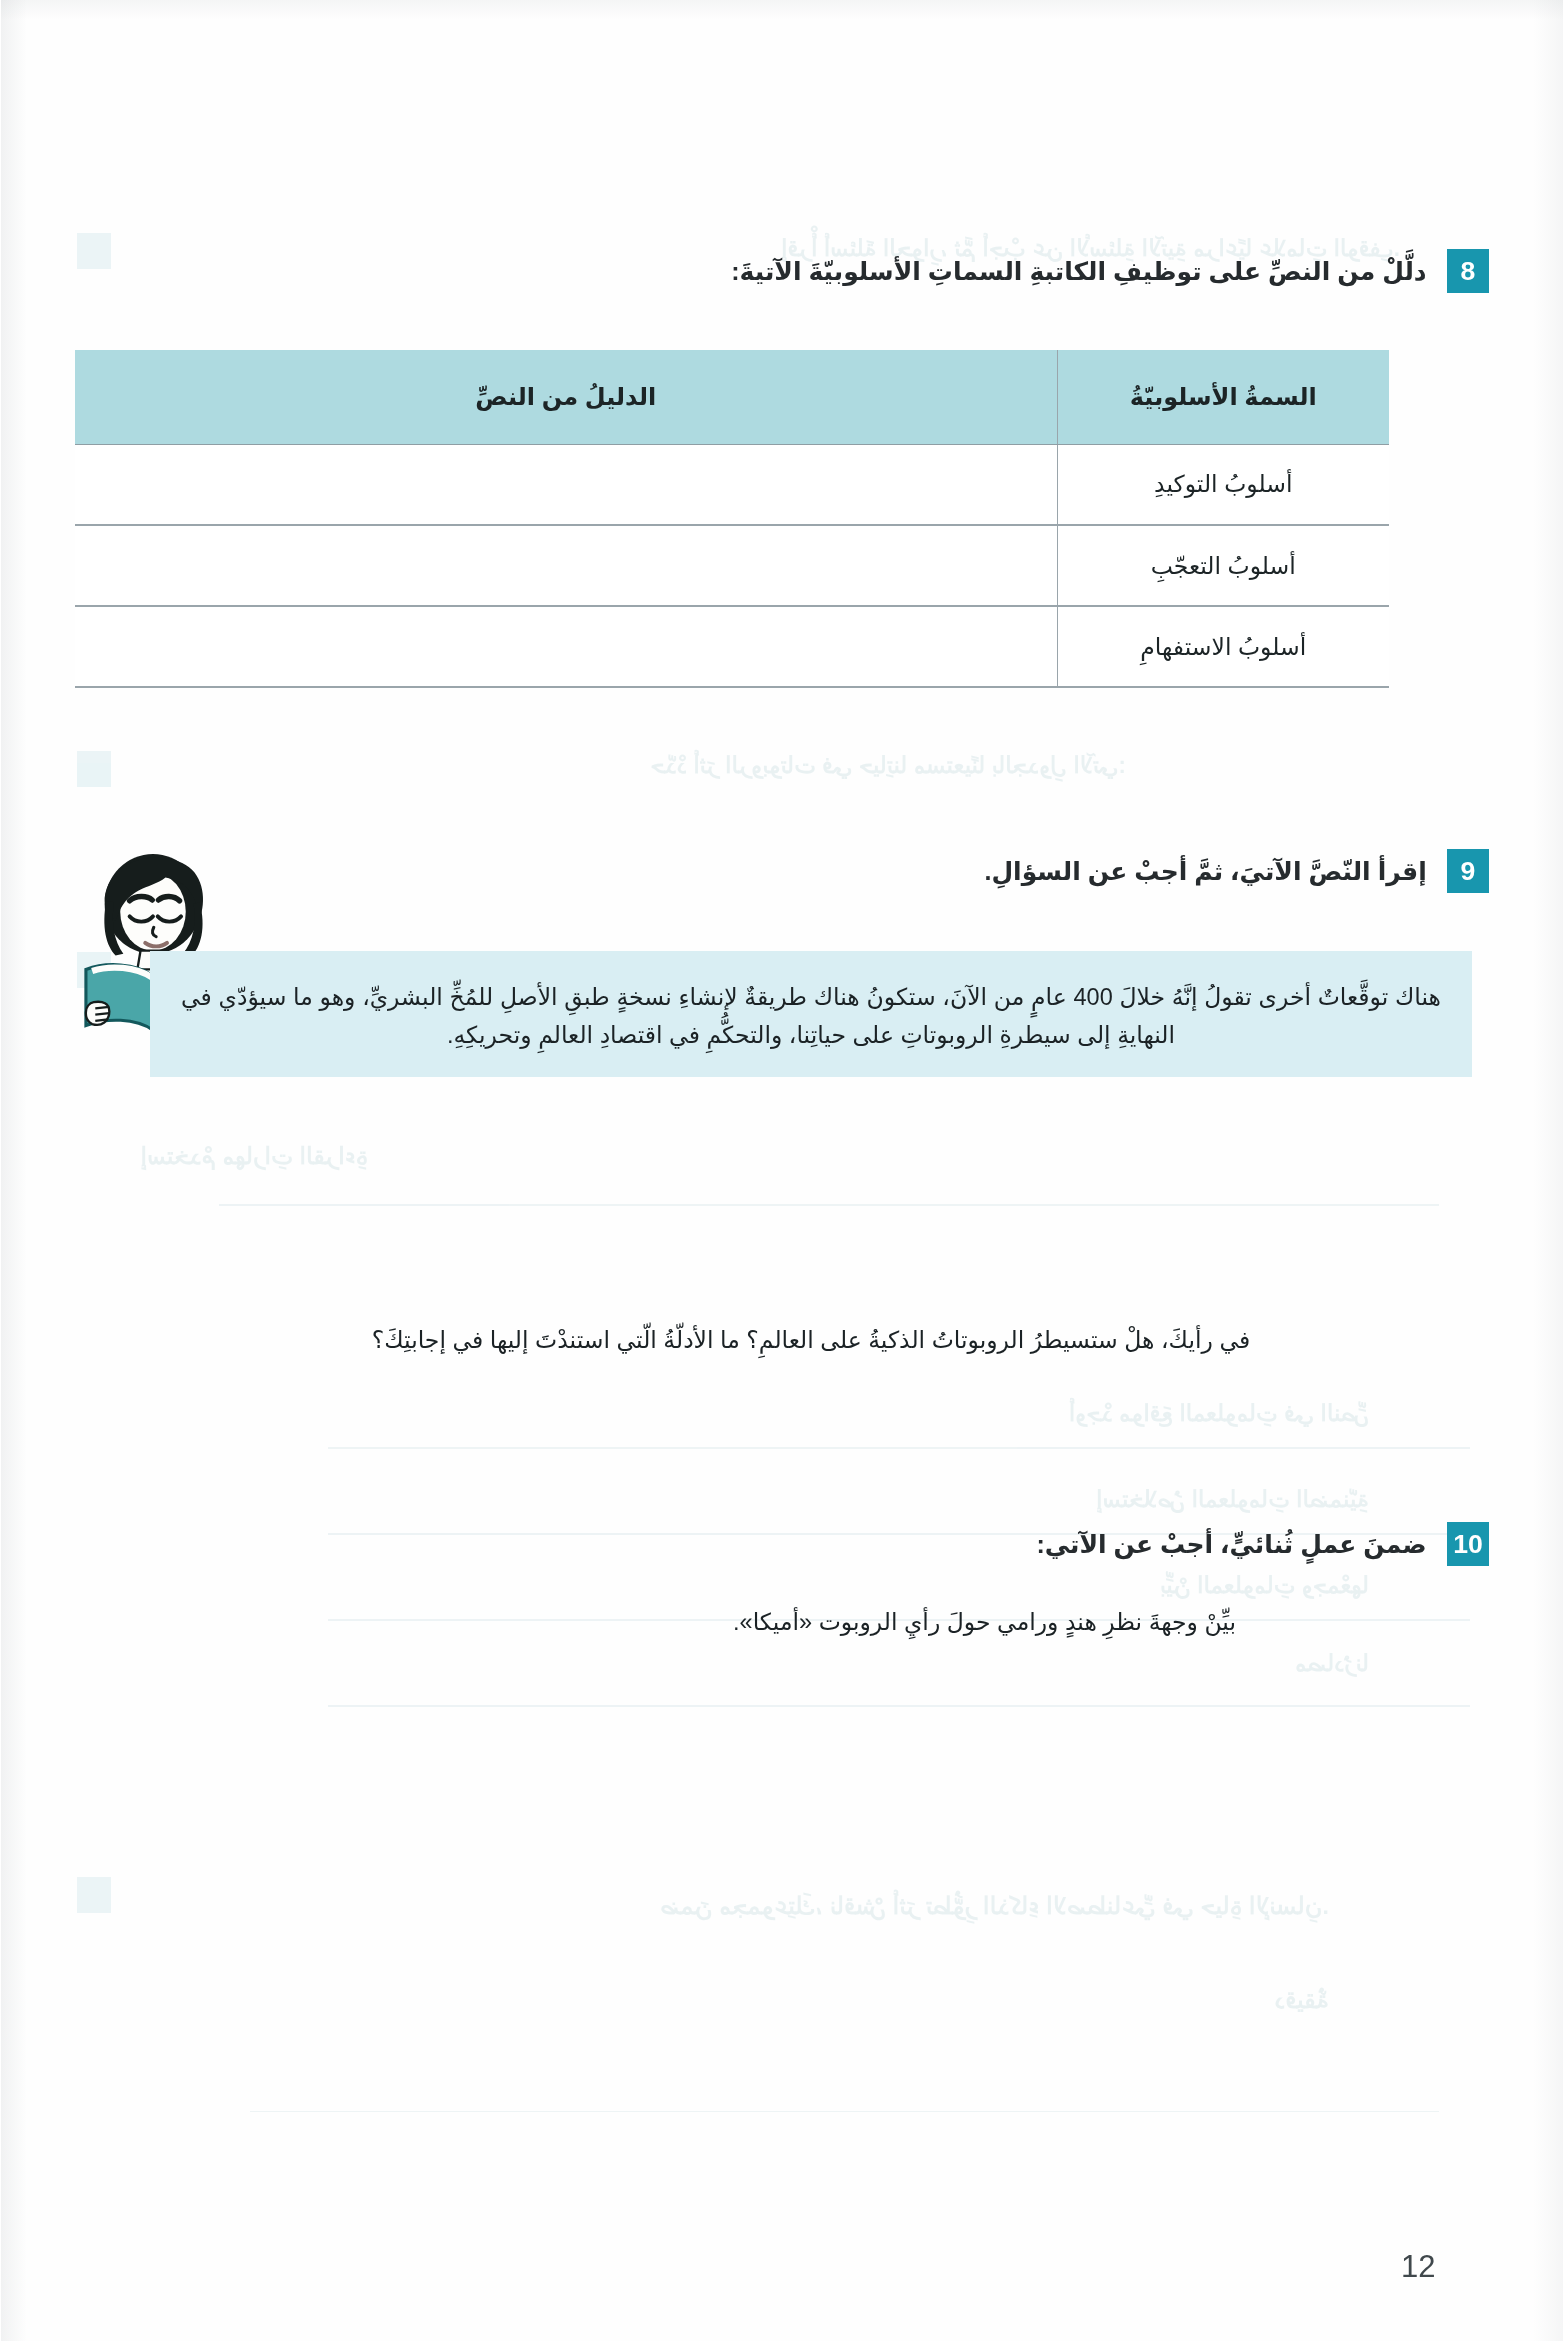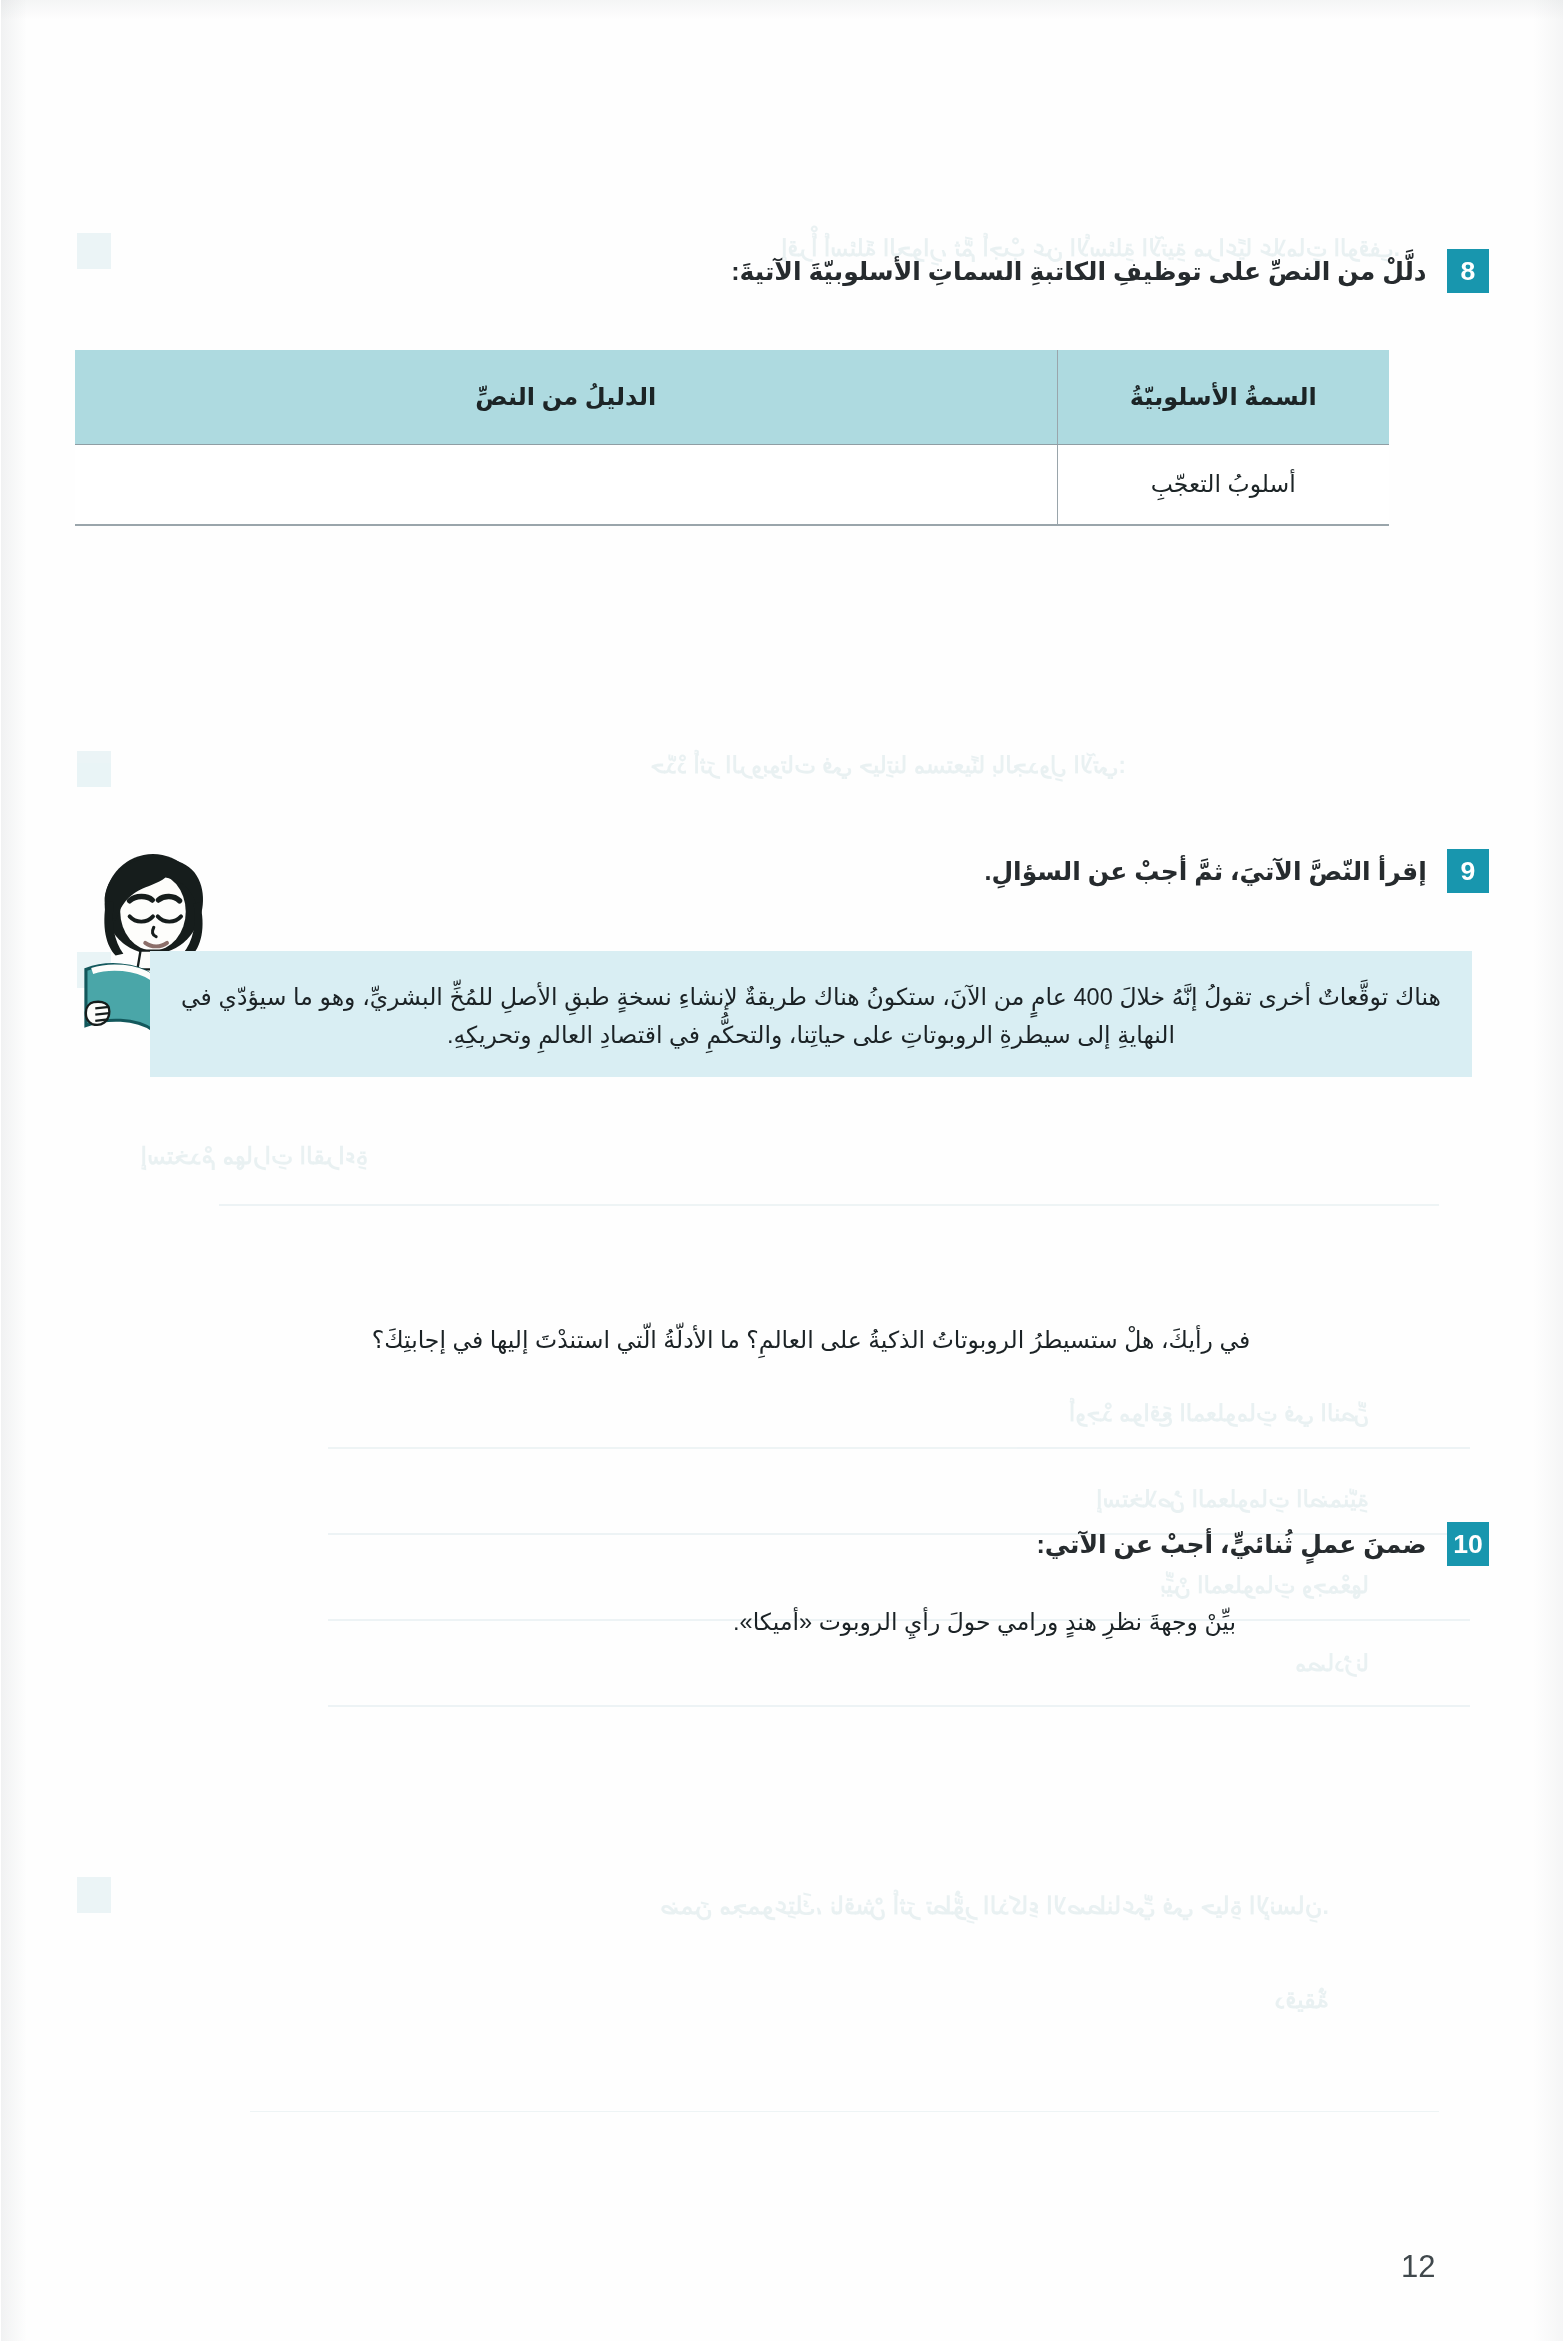--- a/index.html
+++ b/index.html
@@ -244,21 +244,29 @@
 
   <table class="styles-table">
     <thead>
       <tr>
         <th class="col-trait">السمةُ الأسلوبيّةُ</th>
         <th class="col-evidence">الدليلُ من النصِّ</th>
       </tr>
     </thead>
     <tbody>
       <tr>
+        <td class="cell-trait">أسلوبُ التوكيدِ</td>
+        <td class="cell-answer"></td>
+      </tr>
+      <tr>
         <td class="cell-trait">أسلوبُ التعجّبِ</td>
+        <td class="cell-answer"></td>
+      </tr>
+      <tr>
+        <td class="cell-trait">أسلوبُ الاستفهامِ</td>
         <td class="cell-answer"></td>
       </tr>
     </tbody>
   </table>
 
   <div class="q-row" style="right:75px; top:849px;">
     <div class="q-badge">9</div>
     <div class="q-text">إقرأ النّصَّ الآتيَ، ثمَّ أجبْ عن السؤالِ.</div>
   </div>
 

